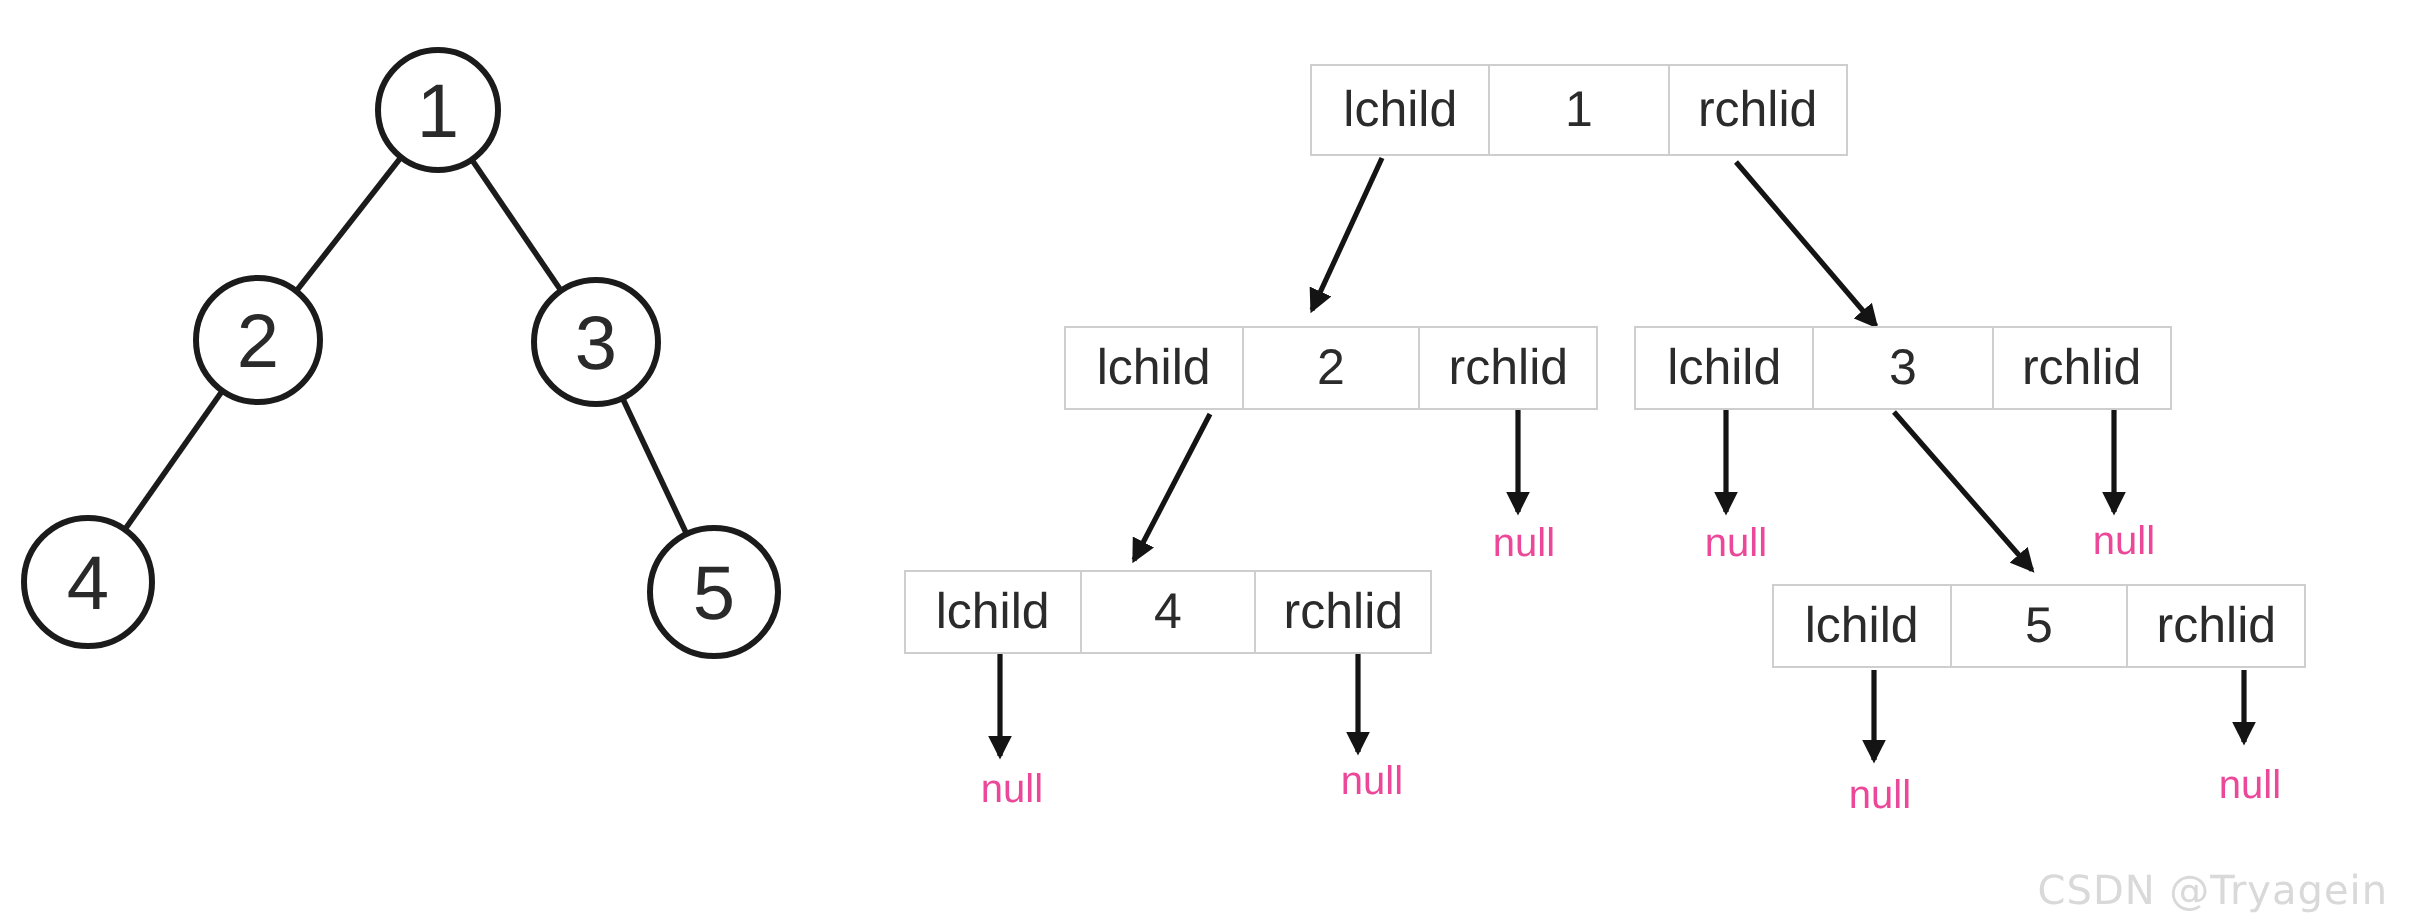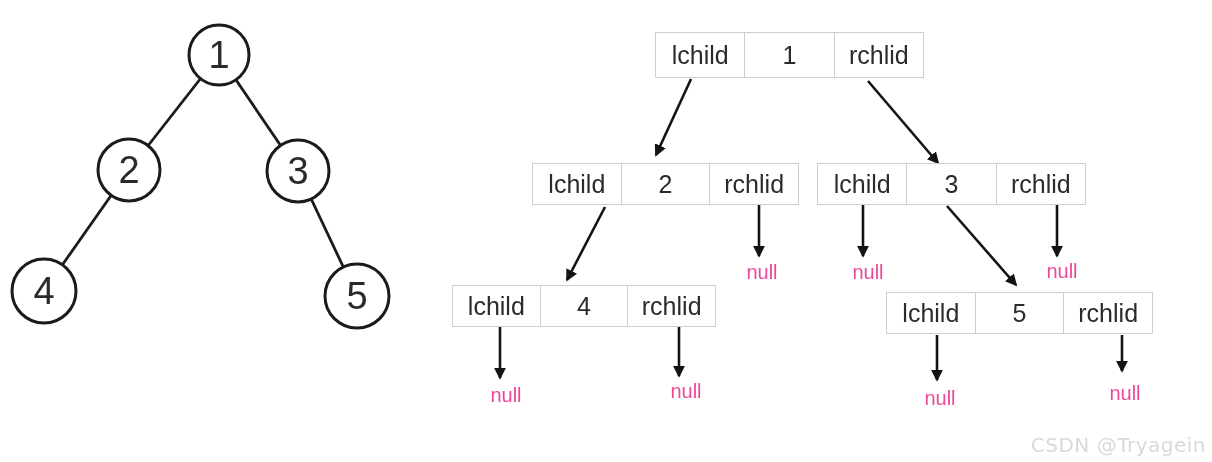--- a/index.html
+++ b/index.html
@@ -38,21 +38,21 @@
   .nulltxt {
     position: absolute;
     transform: translateX(-50%);
     font-size: 20px;
     color: #ec4899;
     line-height: 1;
     white-space: nowrap;
   }
   .watermark {
     position: absolute;
-    right: 6px;
+    right: 18px;
     bottom: 5px;
     font-size: 20px;
     letter-spacing: 0.5px;
     color: #d9d9d9;
     font-family: "DejaVu Sans", sans-serif;
     white-space: nowrap;
   }
   .treenum {
     font-family: "Liberation Sans", sans-serif;
     font-size: 38px;

